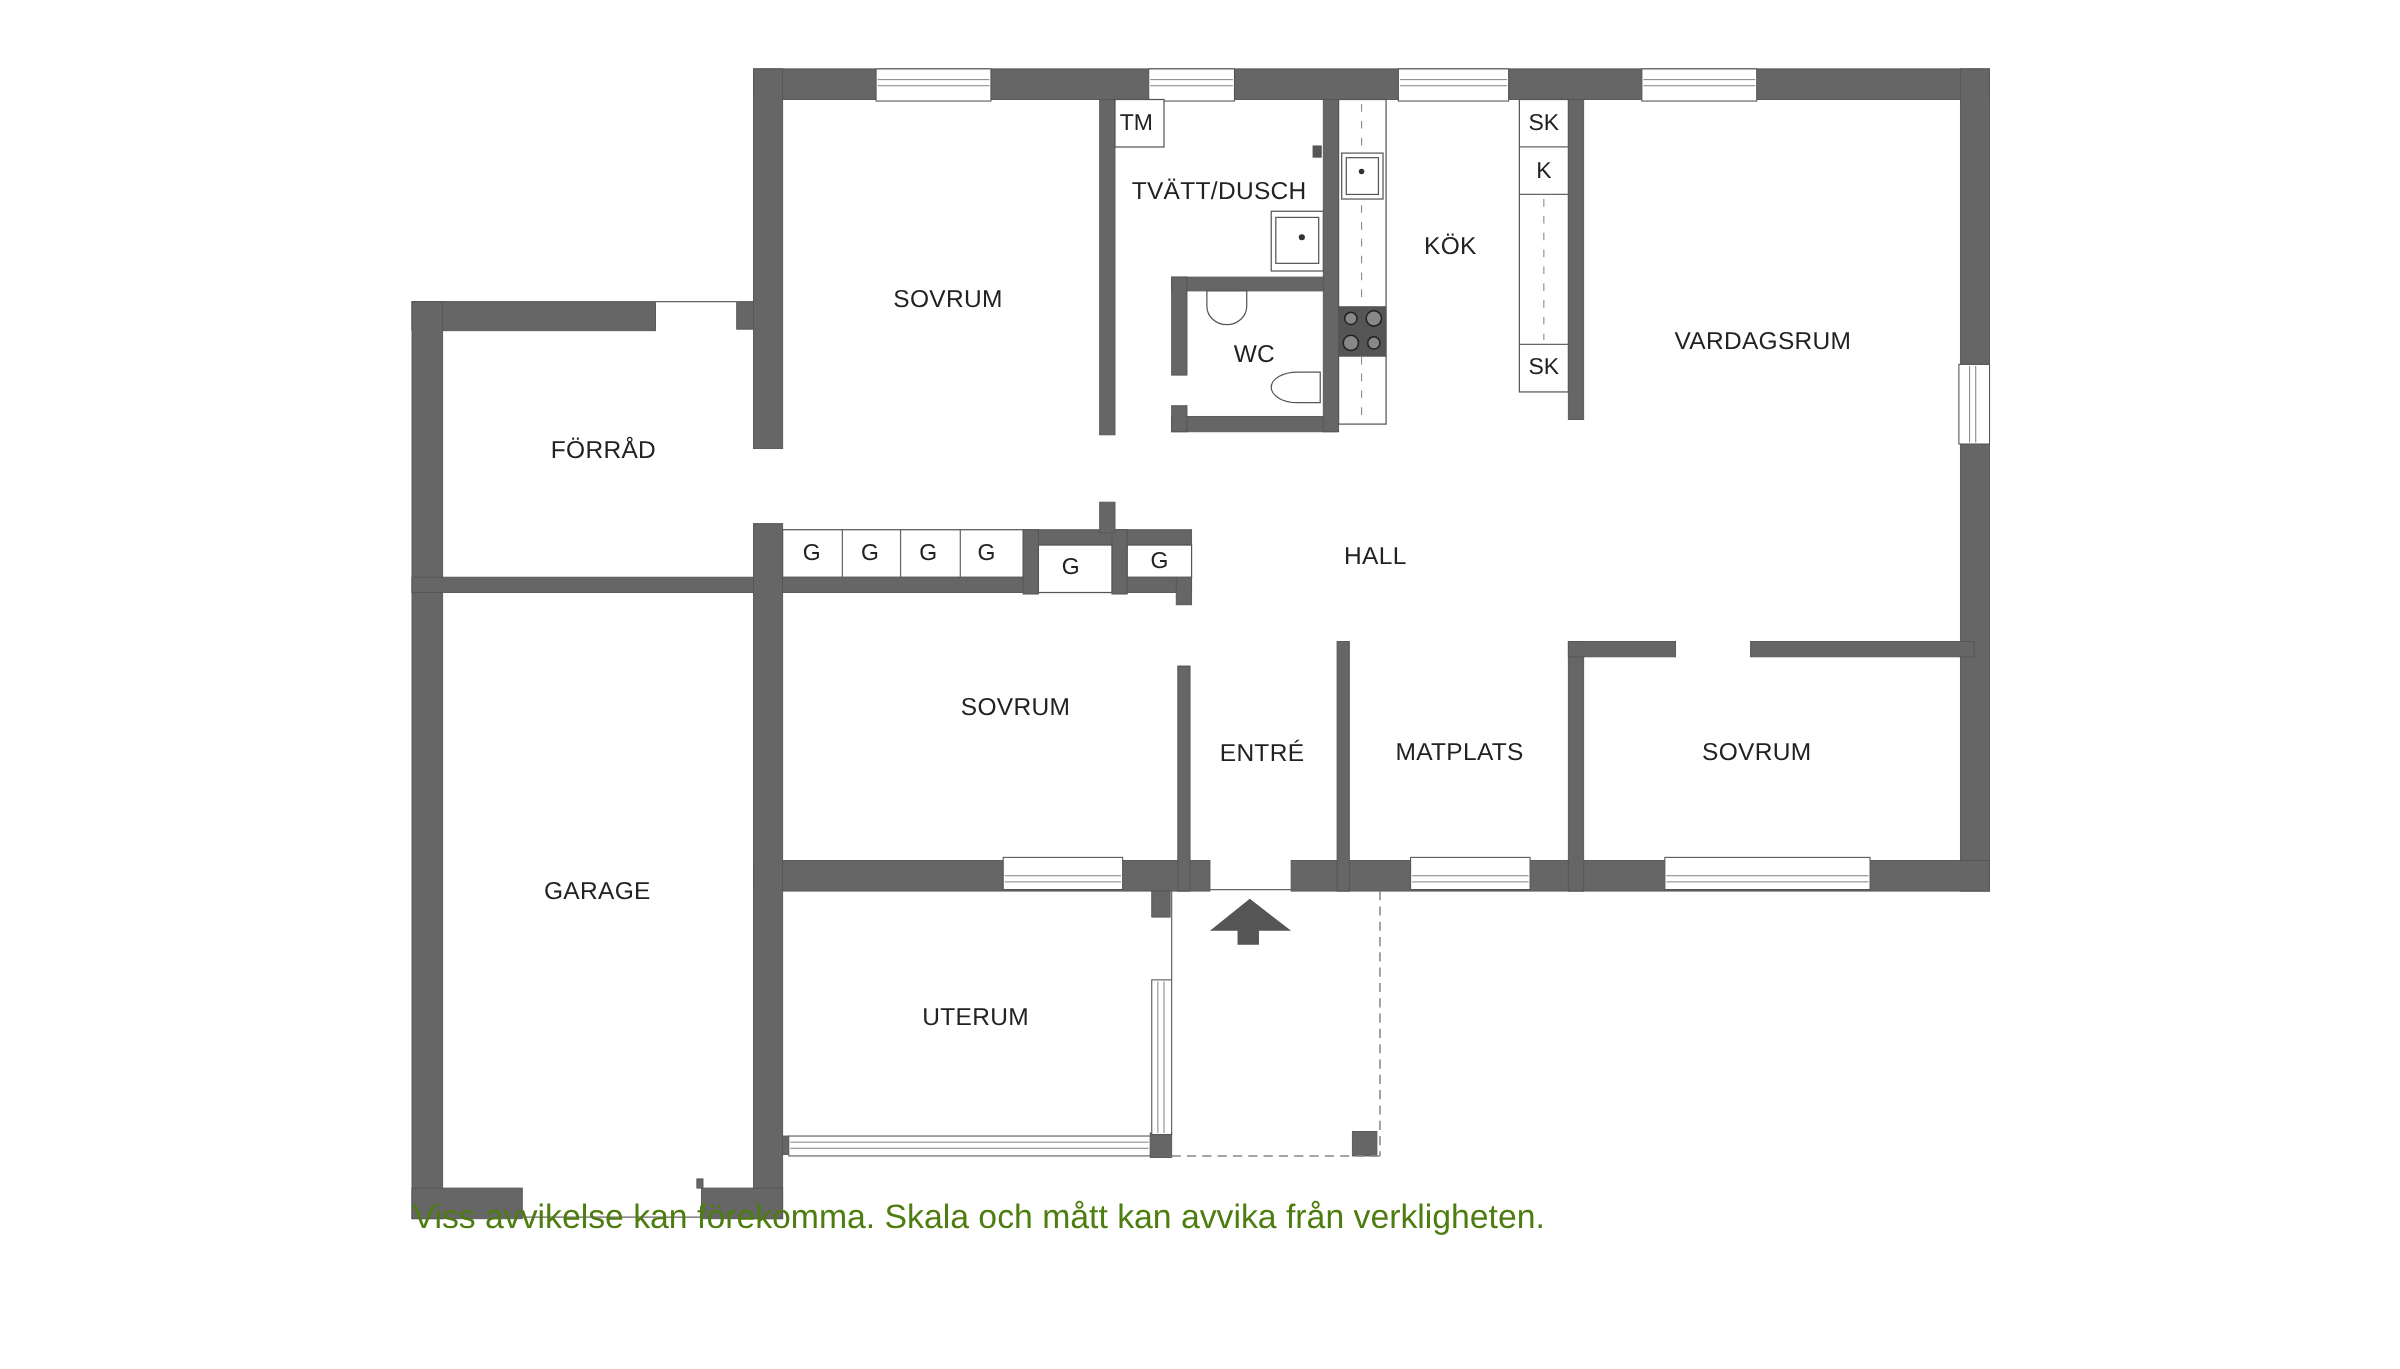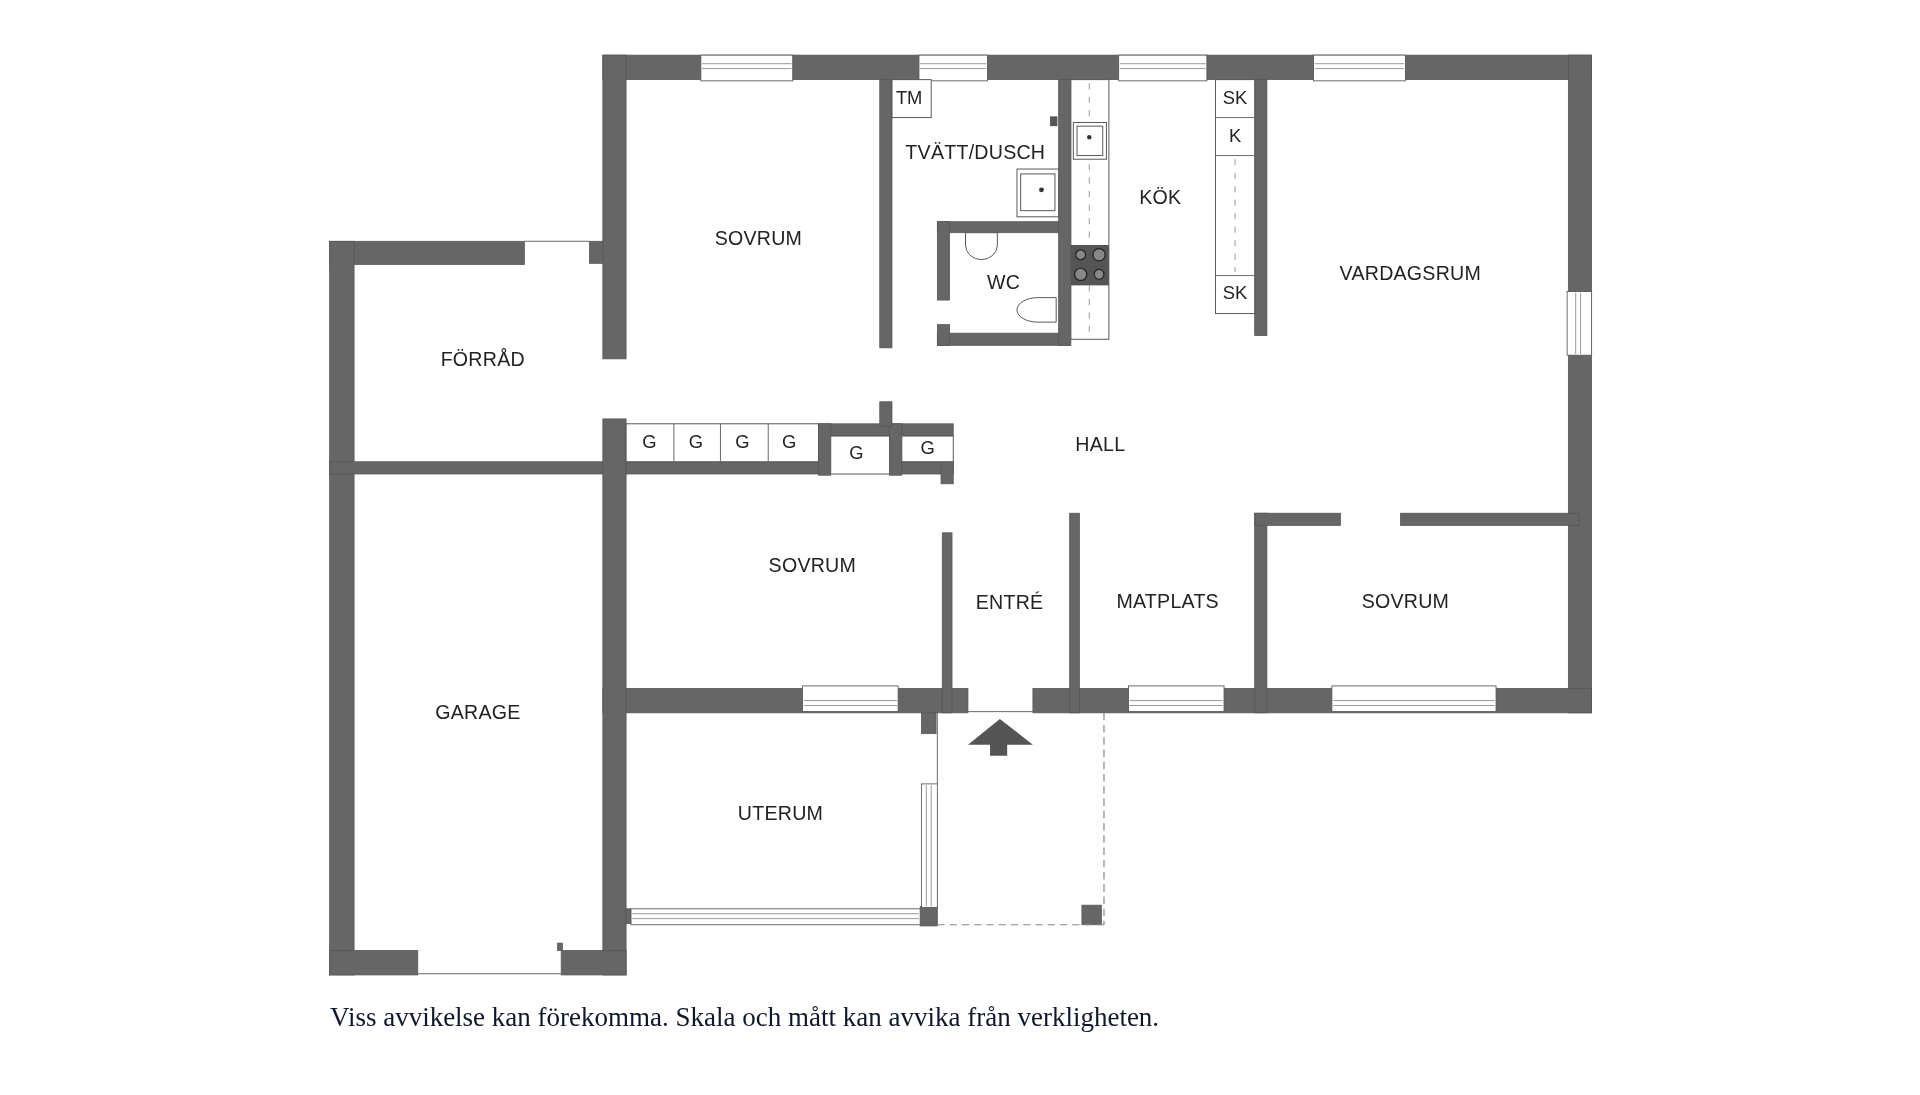--- a/index.html
+++ b/index.html
@@ -6,21 +6,21 @@
   body { width:1920px; height:1095px; overflow:hidden; position:relative; font-family:"Liberation Sans", sans-serif; }
   #plan { position:absolute; left:0; top:0; width:1920px; height:1095px; }
   .wall { fill:#666666; stroke:#555555; stroke-width:0.6; }
   .win-frame { fill:#ffffff; stroke:#555555; stroke-width:0.7; }
   .win-line { stroke:#777777; stroke-width:0.6; fill:none; }
   .fixture { fill:#ffffff; stroke:#555555; stroke-width:0.8; }
   .thin { fill:none; stroke:#666666; stroke-width:0.8; }
   .dash { fill:none; stroke:#888888; stroke-width:1; stroke-dasharray:6 4; }
   .room-label { font-family:"Liberation Sans", sans-serif; font-size:16px; fill:#222222; text-anchor:middle; dominant-baseline:middle; letter-spacing:0.2px; }
   .small-label { font-family:"Liberation Sans", sans-serif; font-size:15px; fill:#222222; text-anchor:middle; dominant-baseline:middle; }
-  #disclaimer { position:absolute; left:330px; top:1002px; font-family:Liberation Serif, serif; font-size:27px; color:#0f172a; white-space:nowrap; }
+  #disclaimer { position:absolute; left:330px; top:958px; font-family:Liberation Sans, sans-serif; font-size:27px; color:#4d7c0f; white-space:nowrap; }
 </style>
 </head>
 <body>
 
 <svg id="plan" viewBox="0 0 1567 894" preserveAspectRatio="none" xmlns="http://www.w3.org/2000/svg">
 
   <g>
 
     <rect class="wall" x="492" y="45" width="807" height="20"></rect>
 

